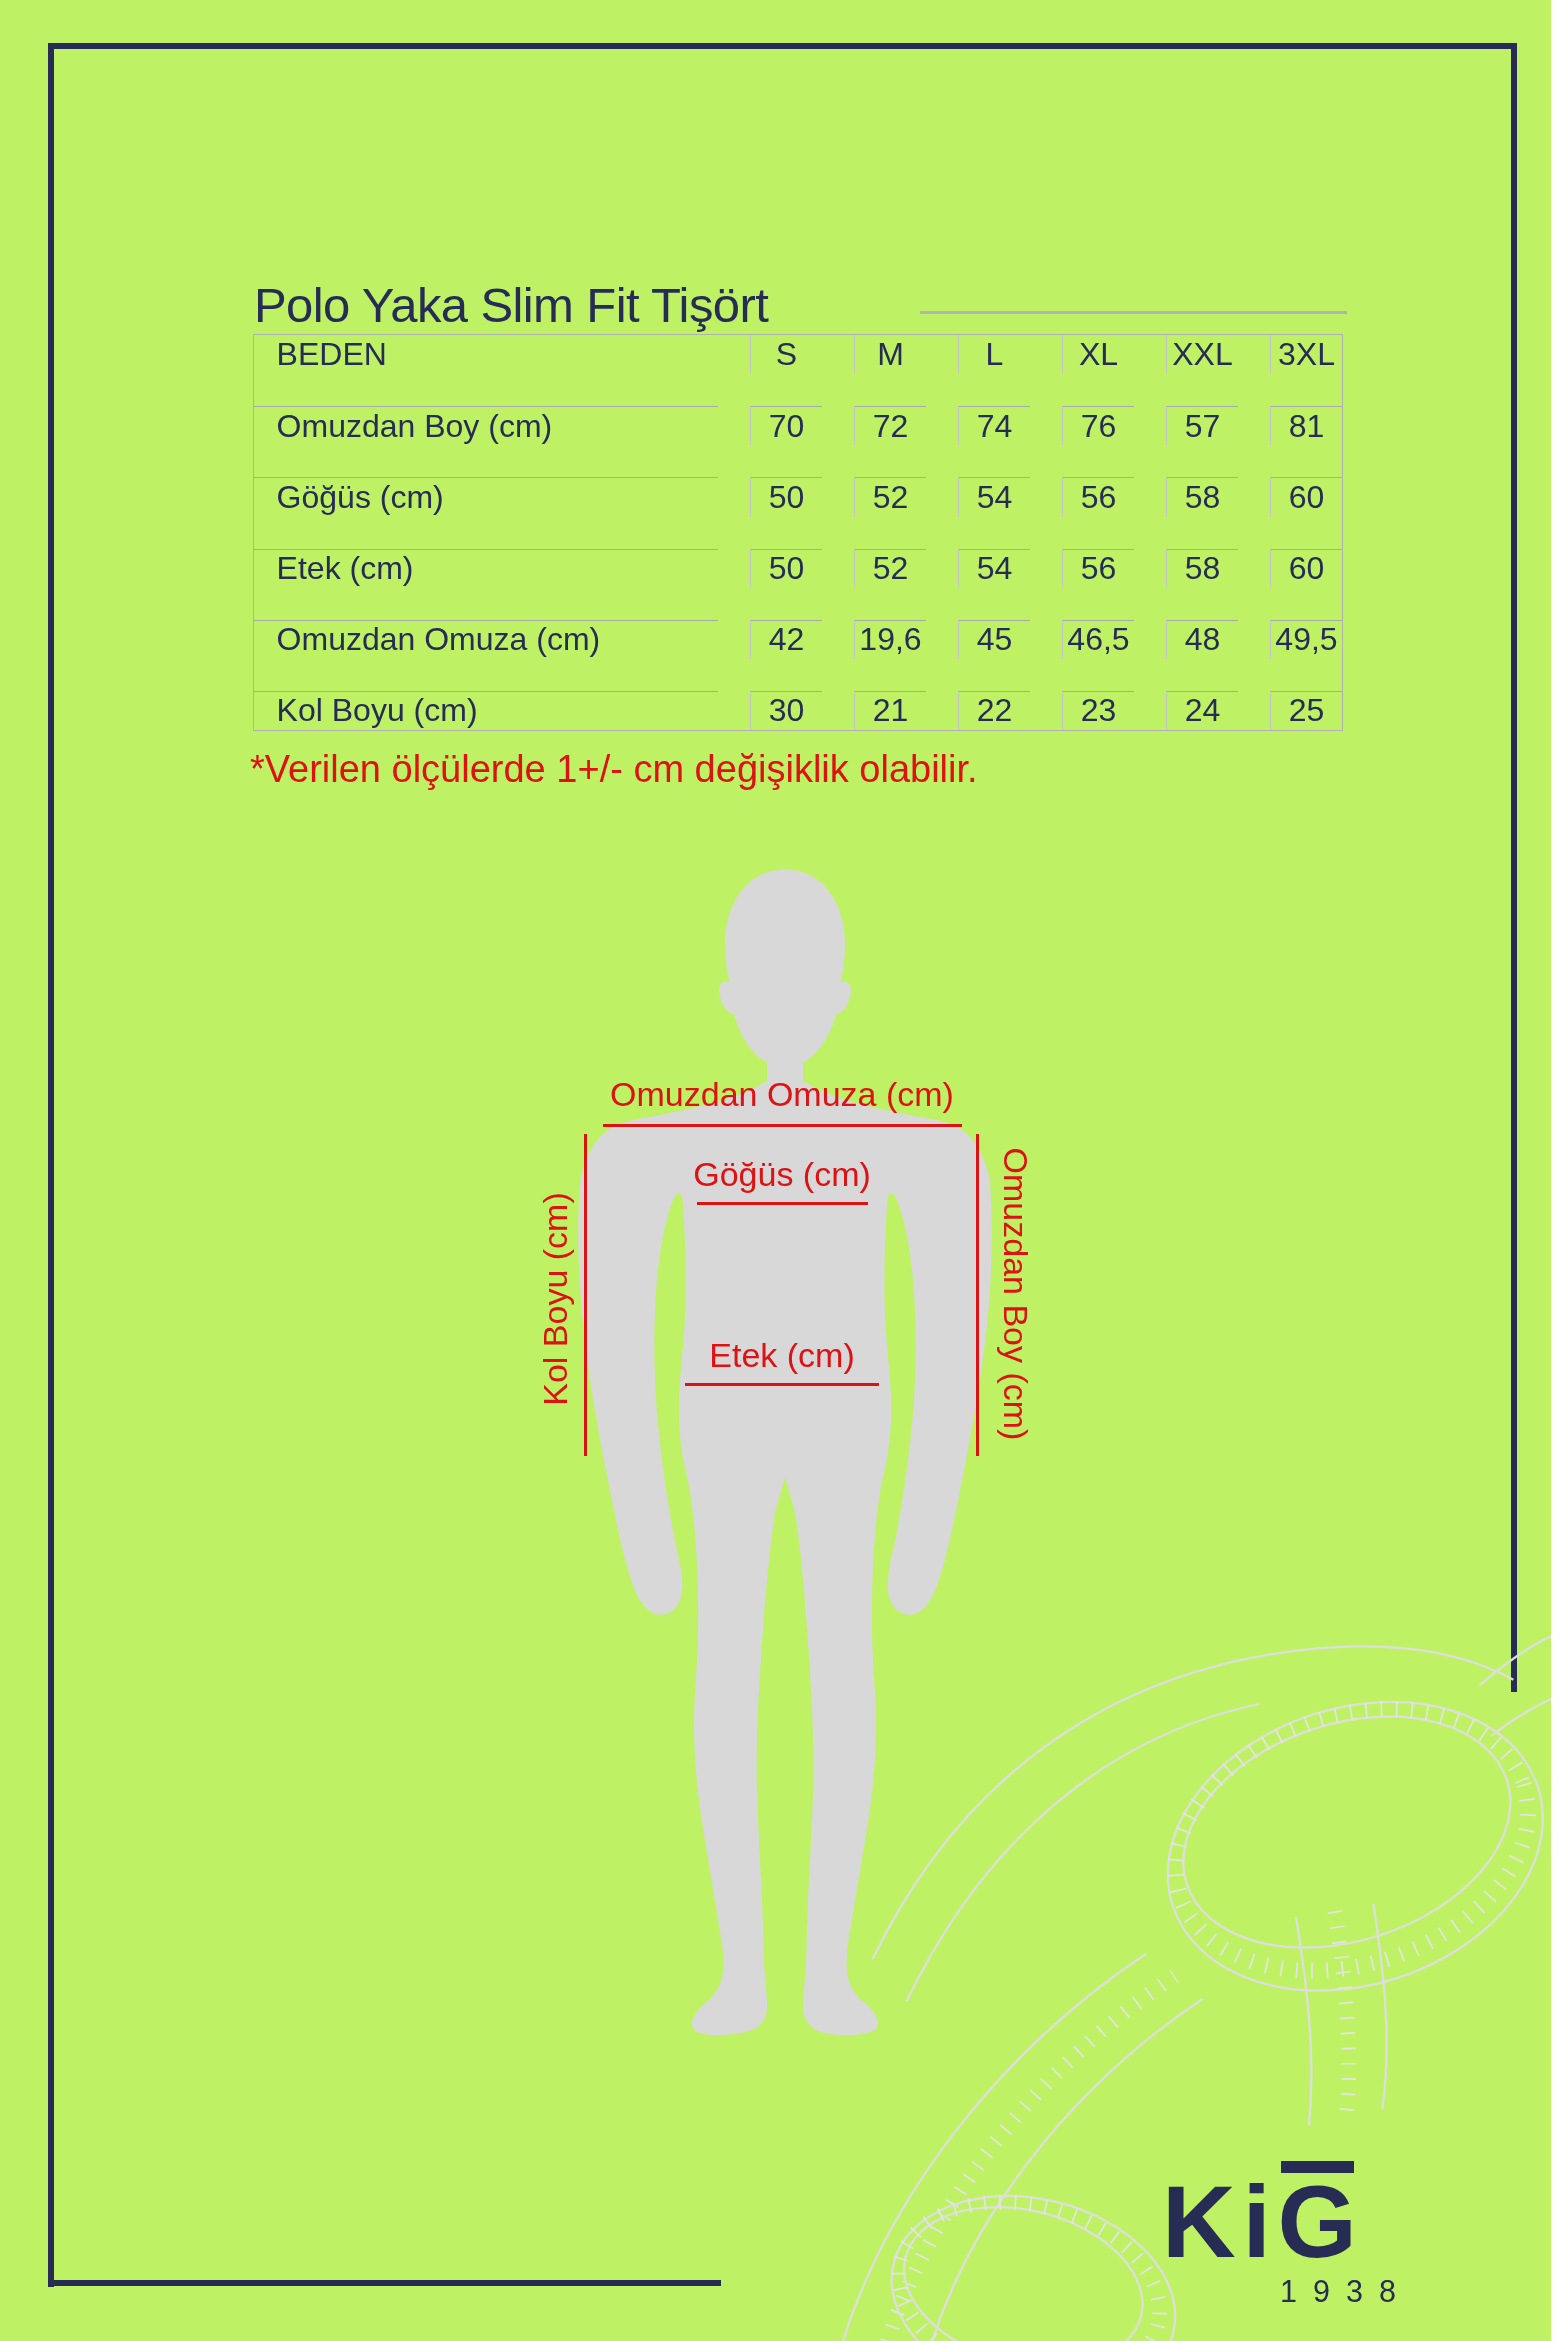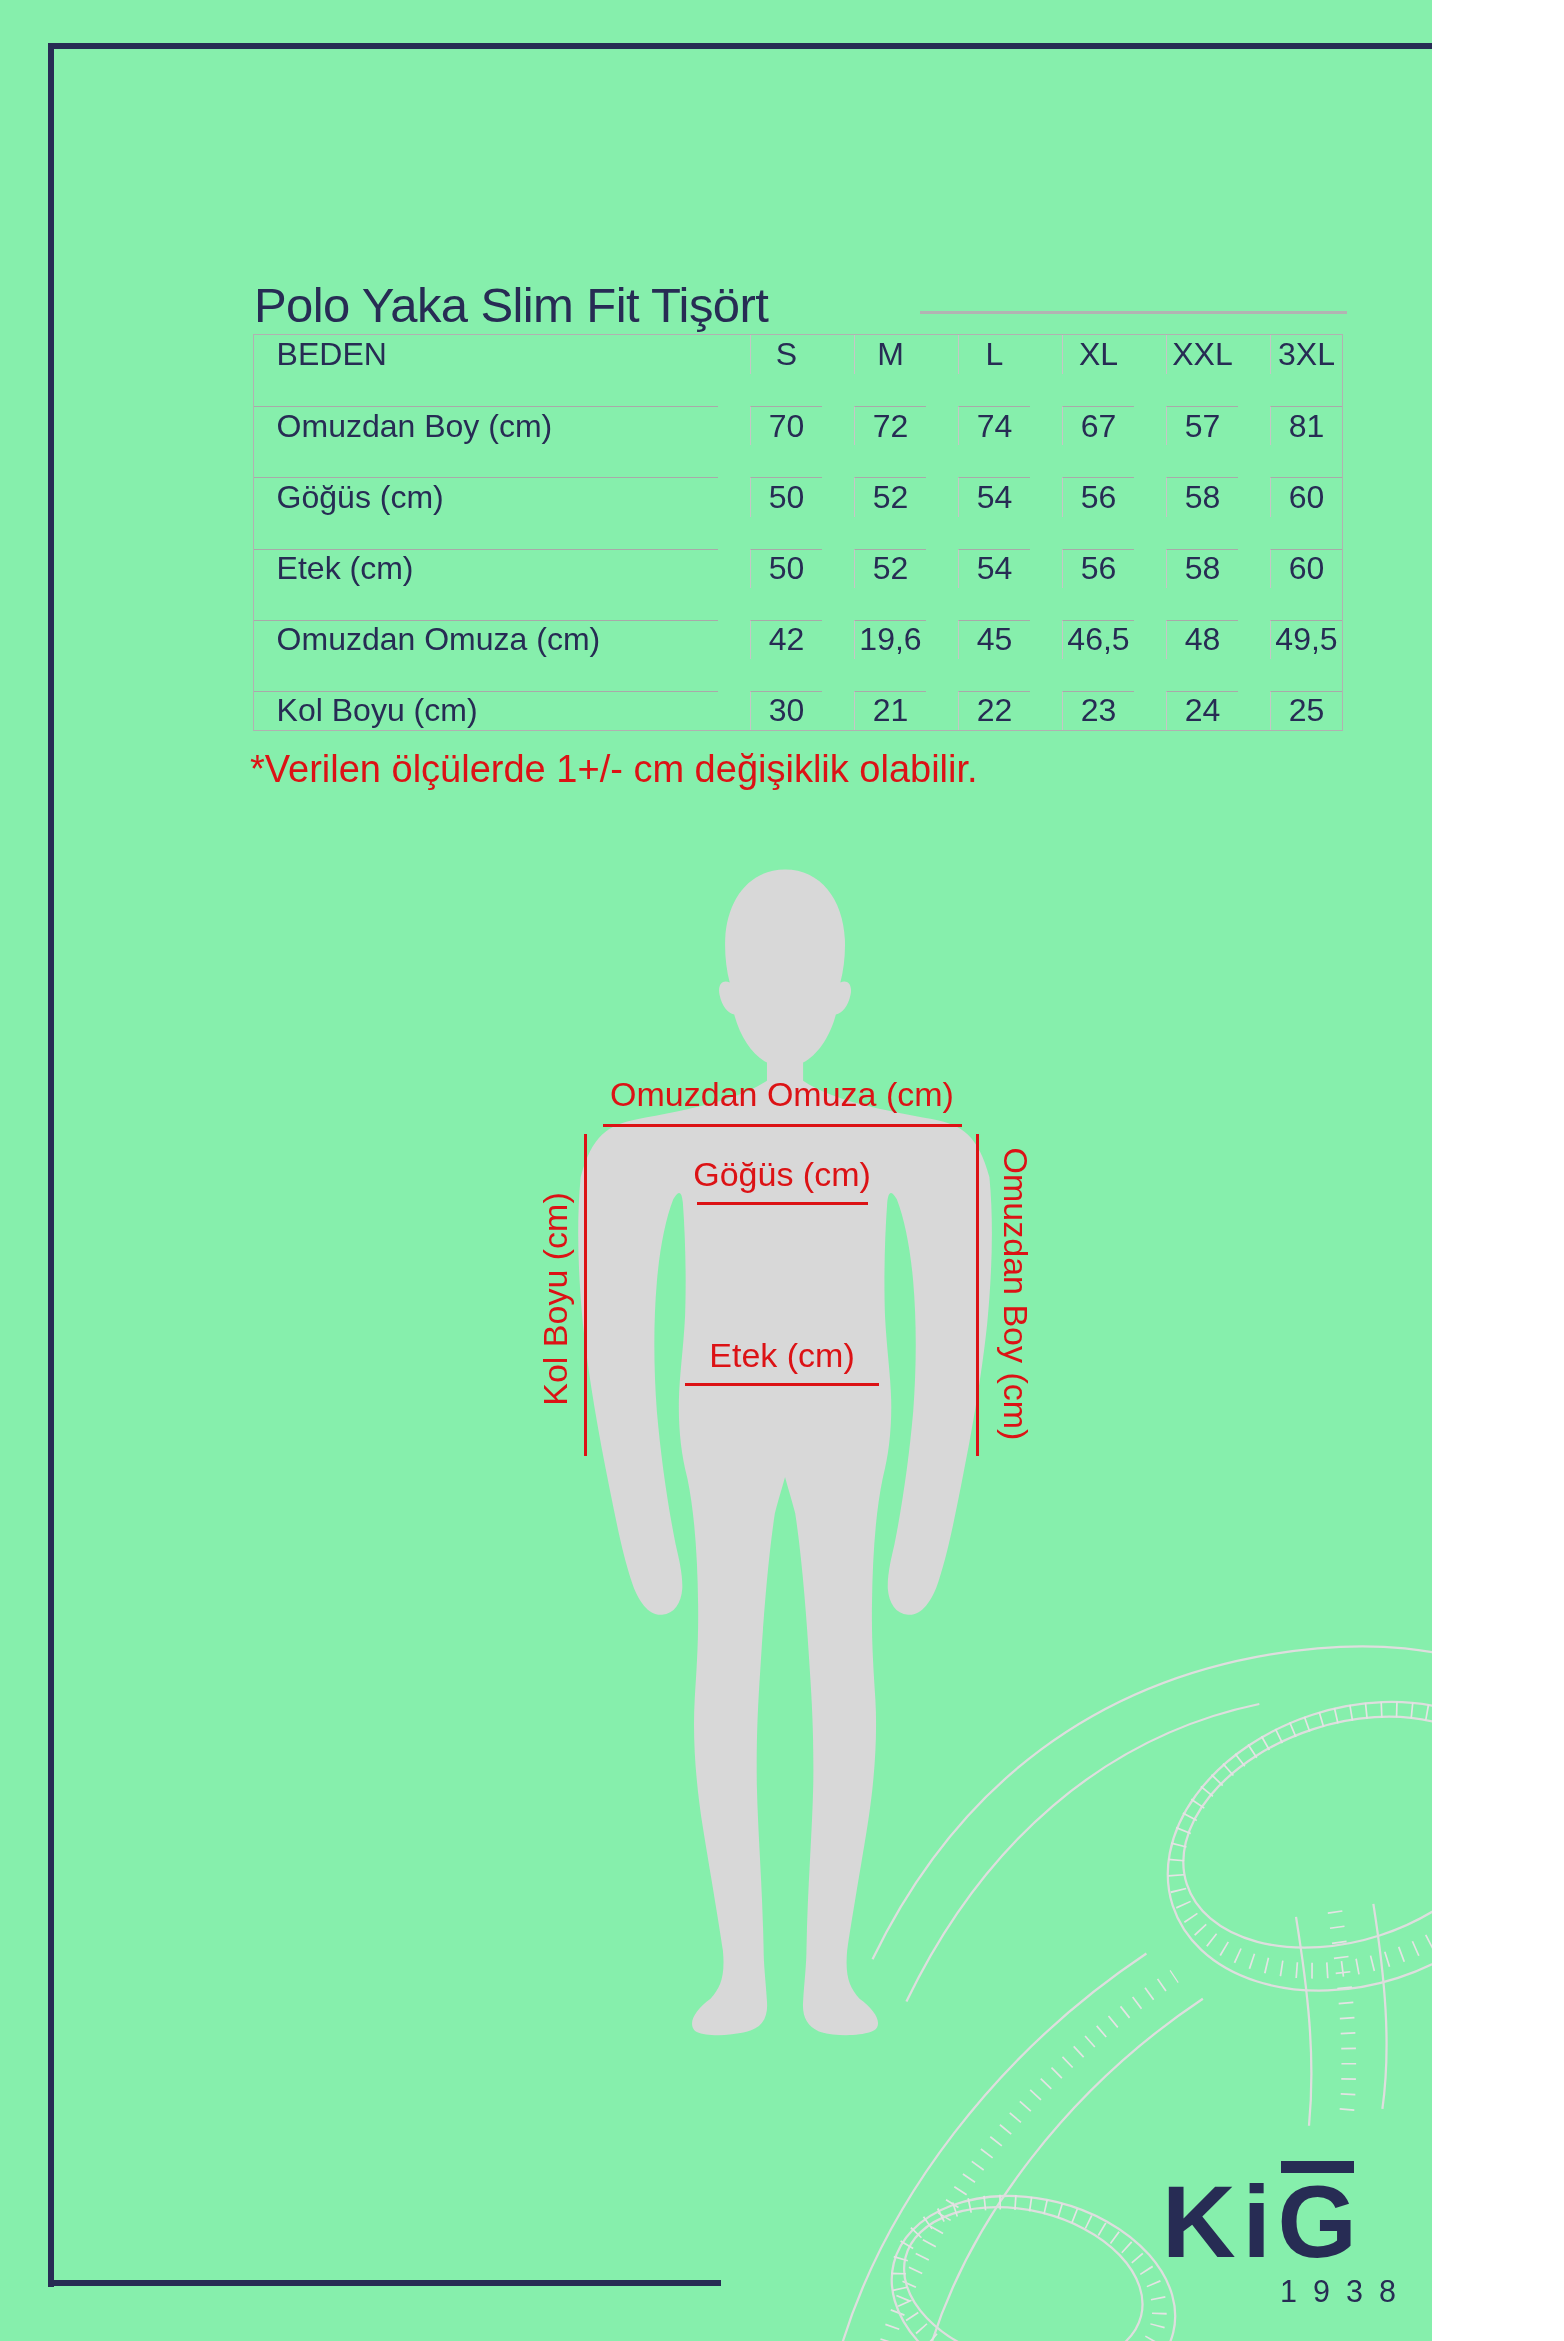--- a/index.html
+++ b/index.html
@@ -1,20 +1,20 @@
 <!DOCTYPE html>
 <html style="font-size:9px"><head>
 <meta charset="utf-8">
 <style>
   html,body{margin:0;padding:0;background:#ffffff;}
   .canvas{
     position:relative;
-    width:1432px;
+    width:1551px;
     height:2342px;
-    background:#86efac;
+    background:#bef264;
     overflow:hidden;
     font-family:"Liberation Sans", sans-serif;
   }
   .abs{position:absolute;}
   
   .frame{background:#272c54;}
   #frame-top{left:48px;top:43px;width:1469px;height:6.2px;}
   #frame-left{left:48px;top:43px;width:6.2px;height:2244px;}
   #frame-right{left:1511px;top:43px;width:6.2px;height:1649px;}
   #frame-bottom{left:48px;top:2280px;width:673px;height:6.2px;}
@@ -205,21 +205,21 @@
     <div class="cell vline">M</div>
     <div class="cell vline">L</div>
     <div class="cell vline">XL</div>
     <div class="cell vline">XXL</div>
     <div class="cell vline">3XL</div>
 
     <div class="cell lbl hline">Omuzdan Boy (cm)</div>
     <div class="cell vline hline">70</div>
     <div class="cell vline hline">72</div>
     <div class="cell vline hline">74</div>
-    <div class="cell vline hline">67</div>
+    <div class="cell vline hline">76</div>
     <div class="cell vline hline">57</div>
     <div class="cell vline hline">81</div>
 
     <div class="cell lbl hline">Göğüs (cm)</div>
     <div class="cell vline hline">50</div>
     <div class="cell vline hline">52</div>
     <div class="cell vline hline">54</div>
     <div class="cell vline hline">56</div>
     <div class="cell vline hline">58</div>
     <div class="cell vline hline">60</div>

